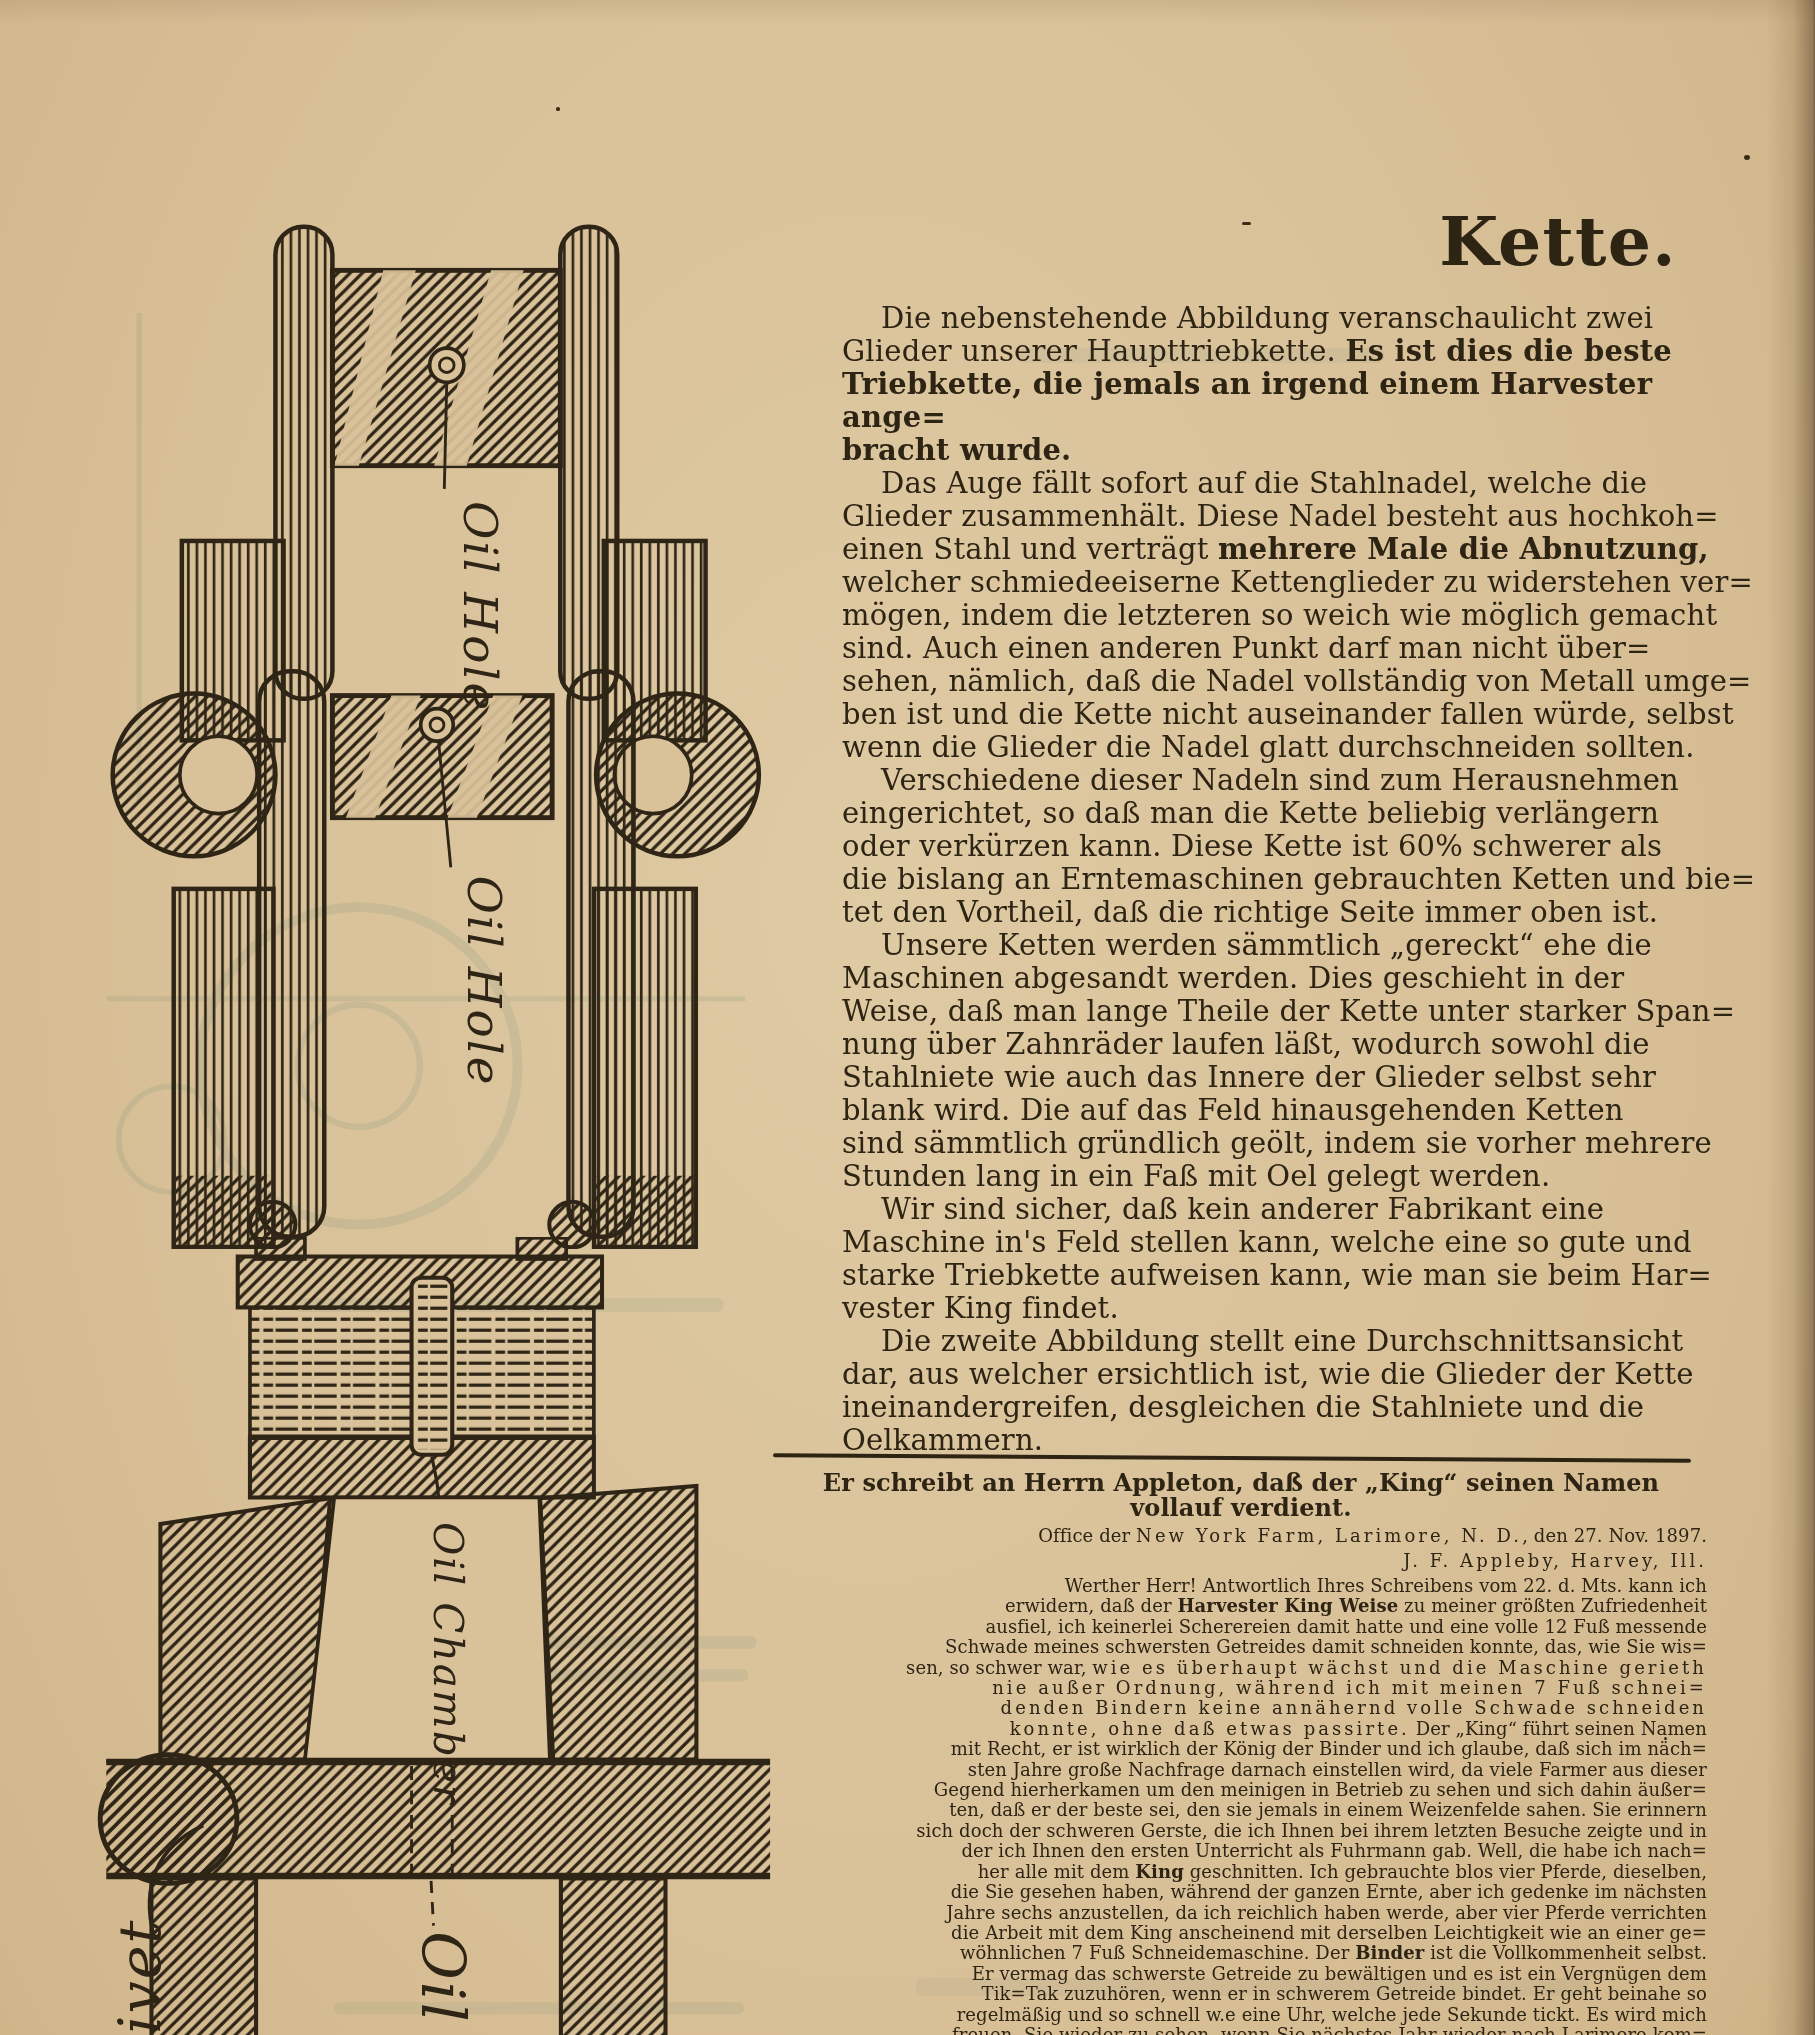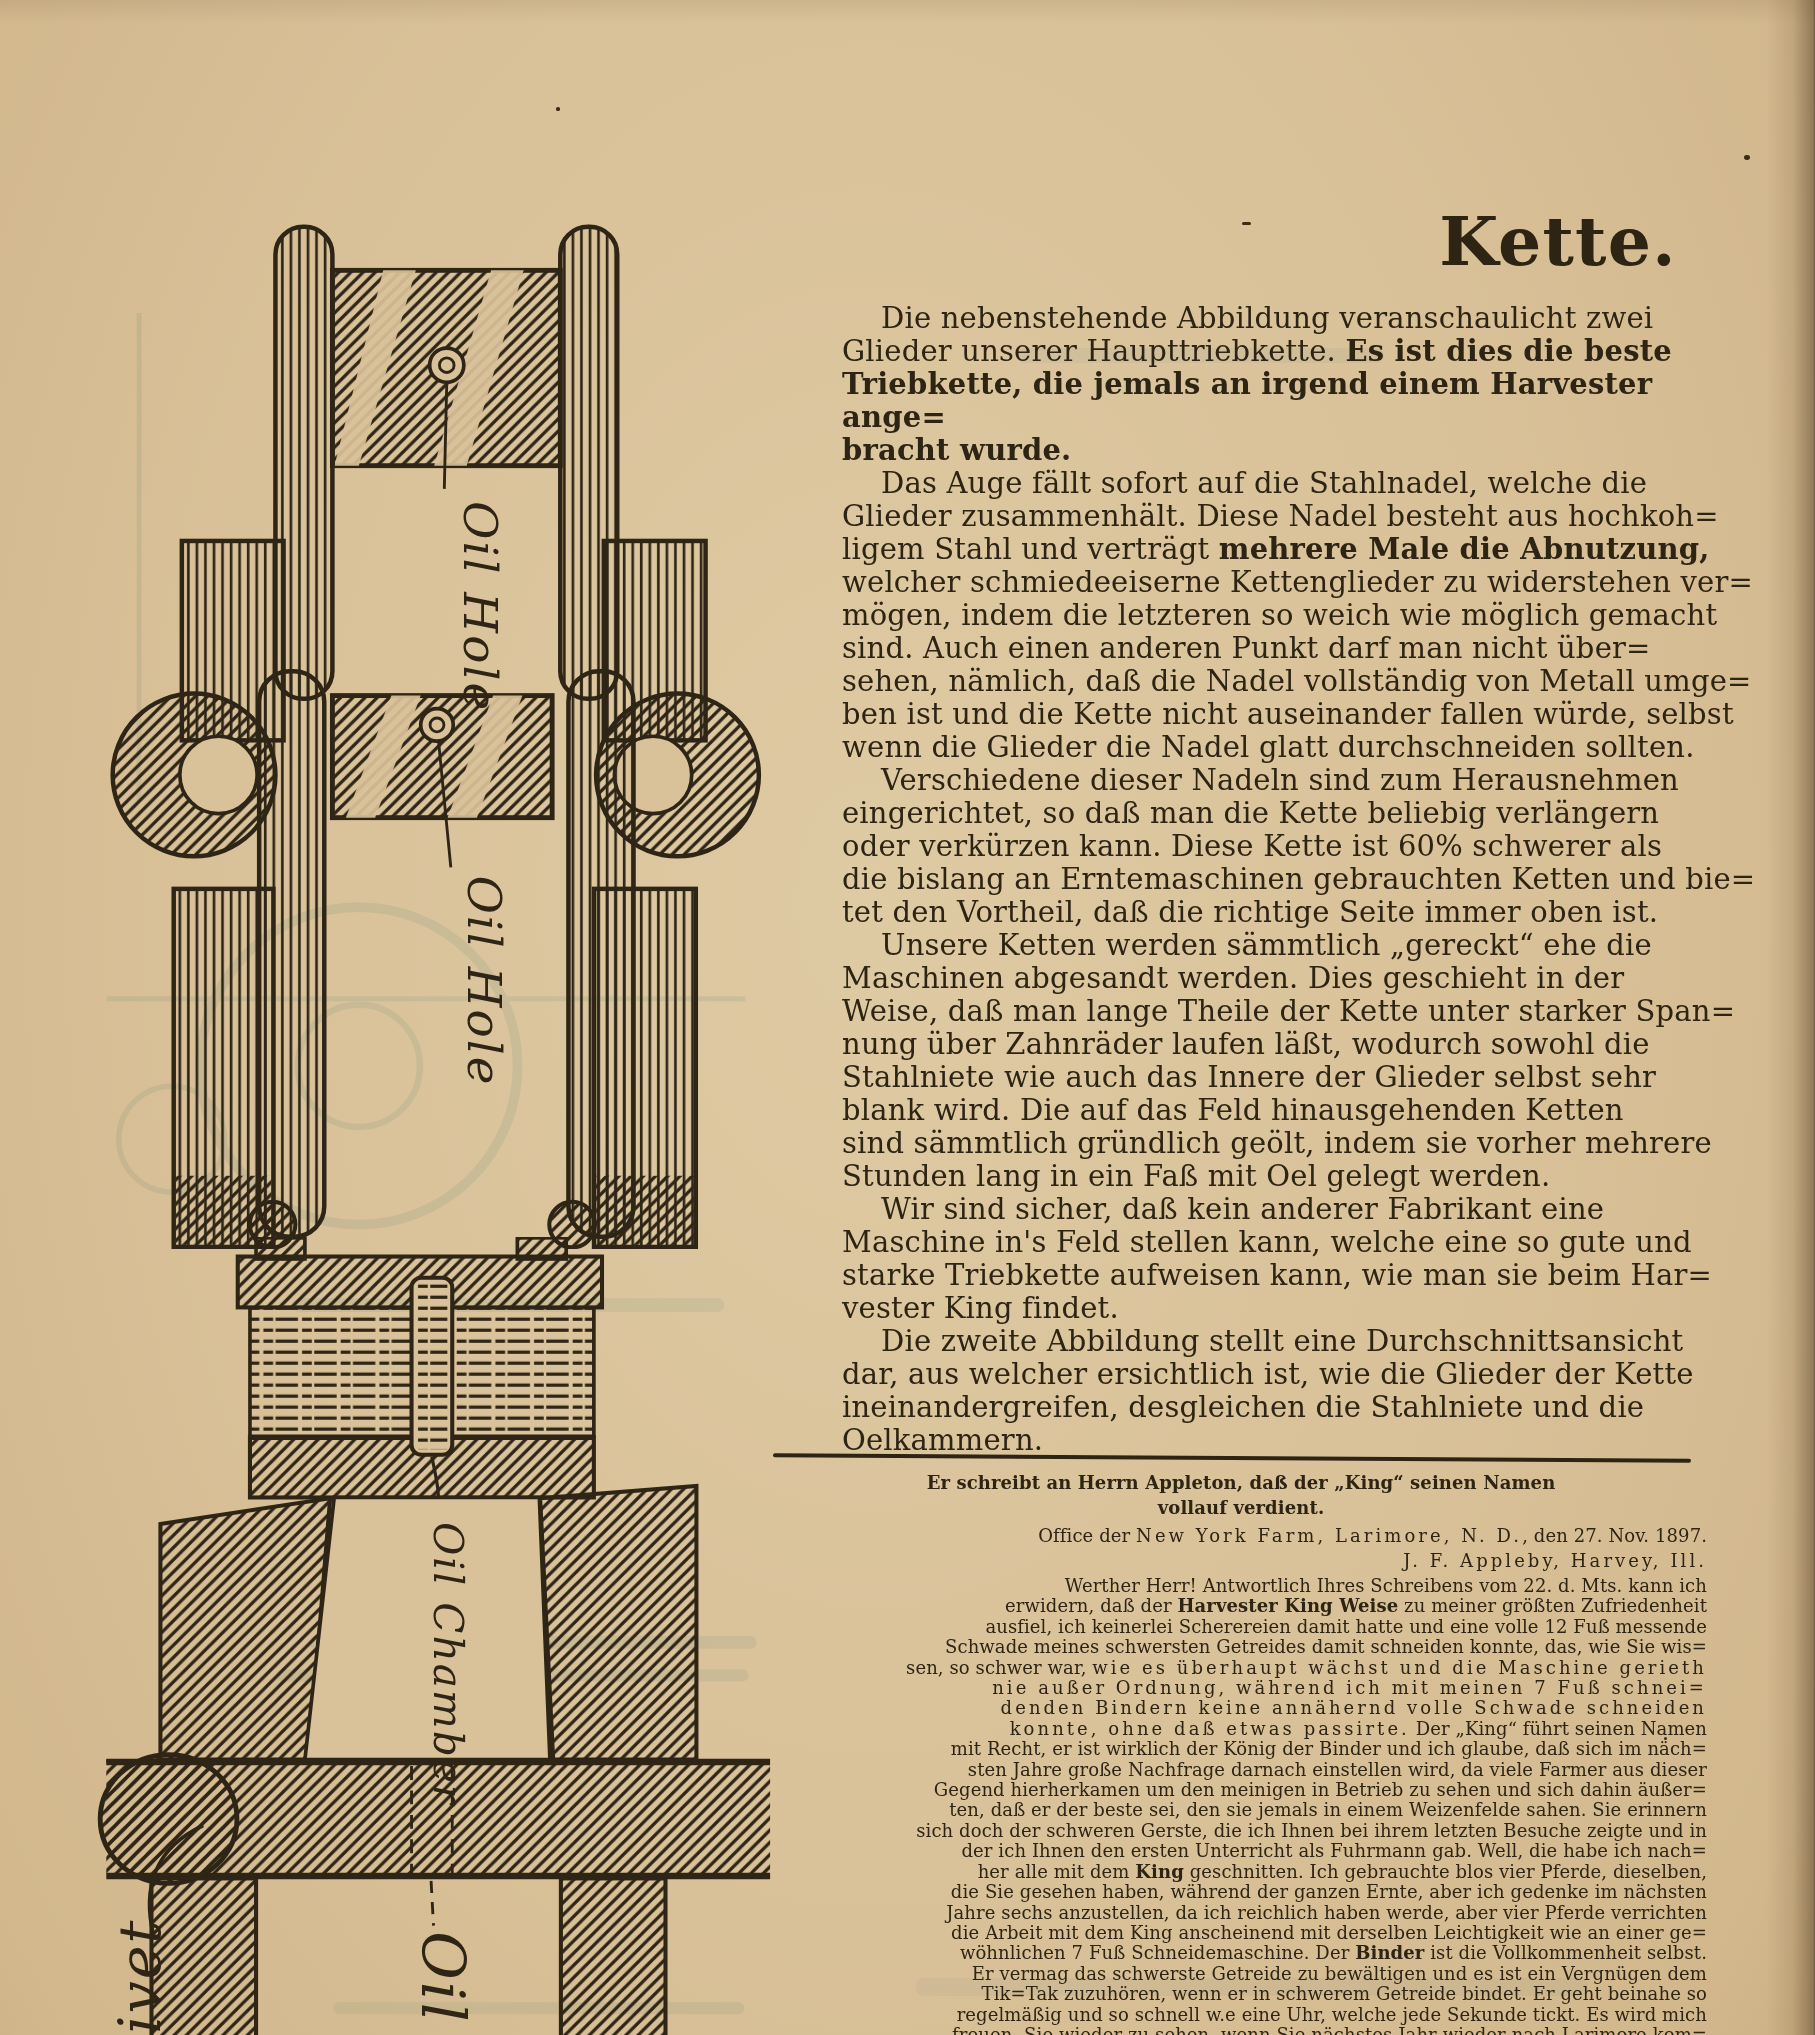--- a/index.html
+++ b/index.html
@@ -21,21 +21,21 @@
   .article{position:absolute;left:794px;top:302px;width:920px;margin-left:48px;}
   .article p{margin:0;font-size:29px;line-height:33px;white-space:pre-line;
     text-indent:39px;letter-spacing:0.2px;}
   .b{font-weight:700;}
   .sp{letter-spacing:.17em;}
   .rule{position:absolute;left:773px;top:1456px;width:918px;height:4.1px;
     background:#2d2414;border-radius:2px;transform:rotate(.35deg);}
 
   .ltr{position:absolute;left:775px;width:932px;white-space:pre-line;
     font-size:18px;line-height:20.4px;letter-spacing:0.1px;text-align:right;}
-  .ltr-h{font-weight:700;text-align:center;font-size:18px;line-height:25px;}
+  .ltr-h{font-weight:700;text-align:center;font-size:24px;line-height:25px;}
   svg{position:absolute;}
   svg text{font-family:"DejaVu Serif","Liberation Serif",serif;}
   .script{font-style:italic;fill:#2e2516;letter-spacing:5px;}
   .ghostbar{position:absolute;background:rgba(125,152,136,.10);border-radius:6.5px;}
   .speck{position:absolute;background:#3a2c16;border-radius:50%;}
 </style>
 </head>
 <body>
 
 <div id="paper">
@@ -179,21 +179,21 @@
 
   <div class="title ink">Kette.</div>
 
   <div class="article ink">
     <p><span>Die nebenstehende Abbildung veranschaulicht zwei
 Glieder unserer Haupttriebkette.  </span><span class="b">Es ist dies die beste
 Triebkette, die jemals an irgend einem Harvester ange=
 bracht wurde.</span></p>
     <p><span>Das Auge fällt sofort auf die Stahlnadel, welche die
 Glieder zusammenhält.  Diese Nadel besteht aus hochkoh=
-ligem Stahl und verträgt </span><span class="b">mehrere Male die Abnutzung,</span><span>
+einen Stahl und verträgt </span><span class="b">mehrere Male die Abnutzung,</span><span>
 welcher schmiedeeiserne Kettenglieder zu widerstehen ver=
 mögen, indem die letzteren so weich wie möglich gemacht
 sind.  Auch einen anderen Punkt darf man nicht über=
 sehen, nämlich, daß die Nadel vollständig von Metall umge=
 ben ist und die Kette nicht auseinander fallen würde, selbst
 wenn die Glieder die Nadel glatt durchschneiden sollten.</span></p>
     <p><span>Verschiedene dieser Nadeln sind zum Herausnehmen
 eingerichtet, so daß man die Kette beliebig verlängern
 oder verkürzen kann.  Diese Kette ist 60% schwerer als
 die bislang an Erntemaschinen gebrauchten Ketten und bie=

